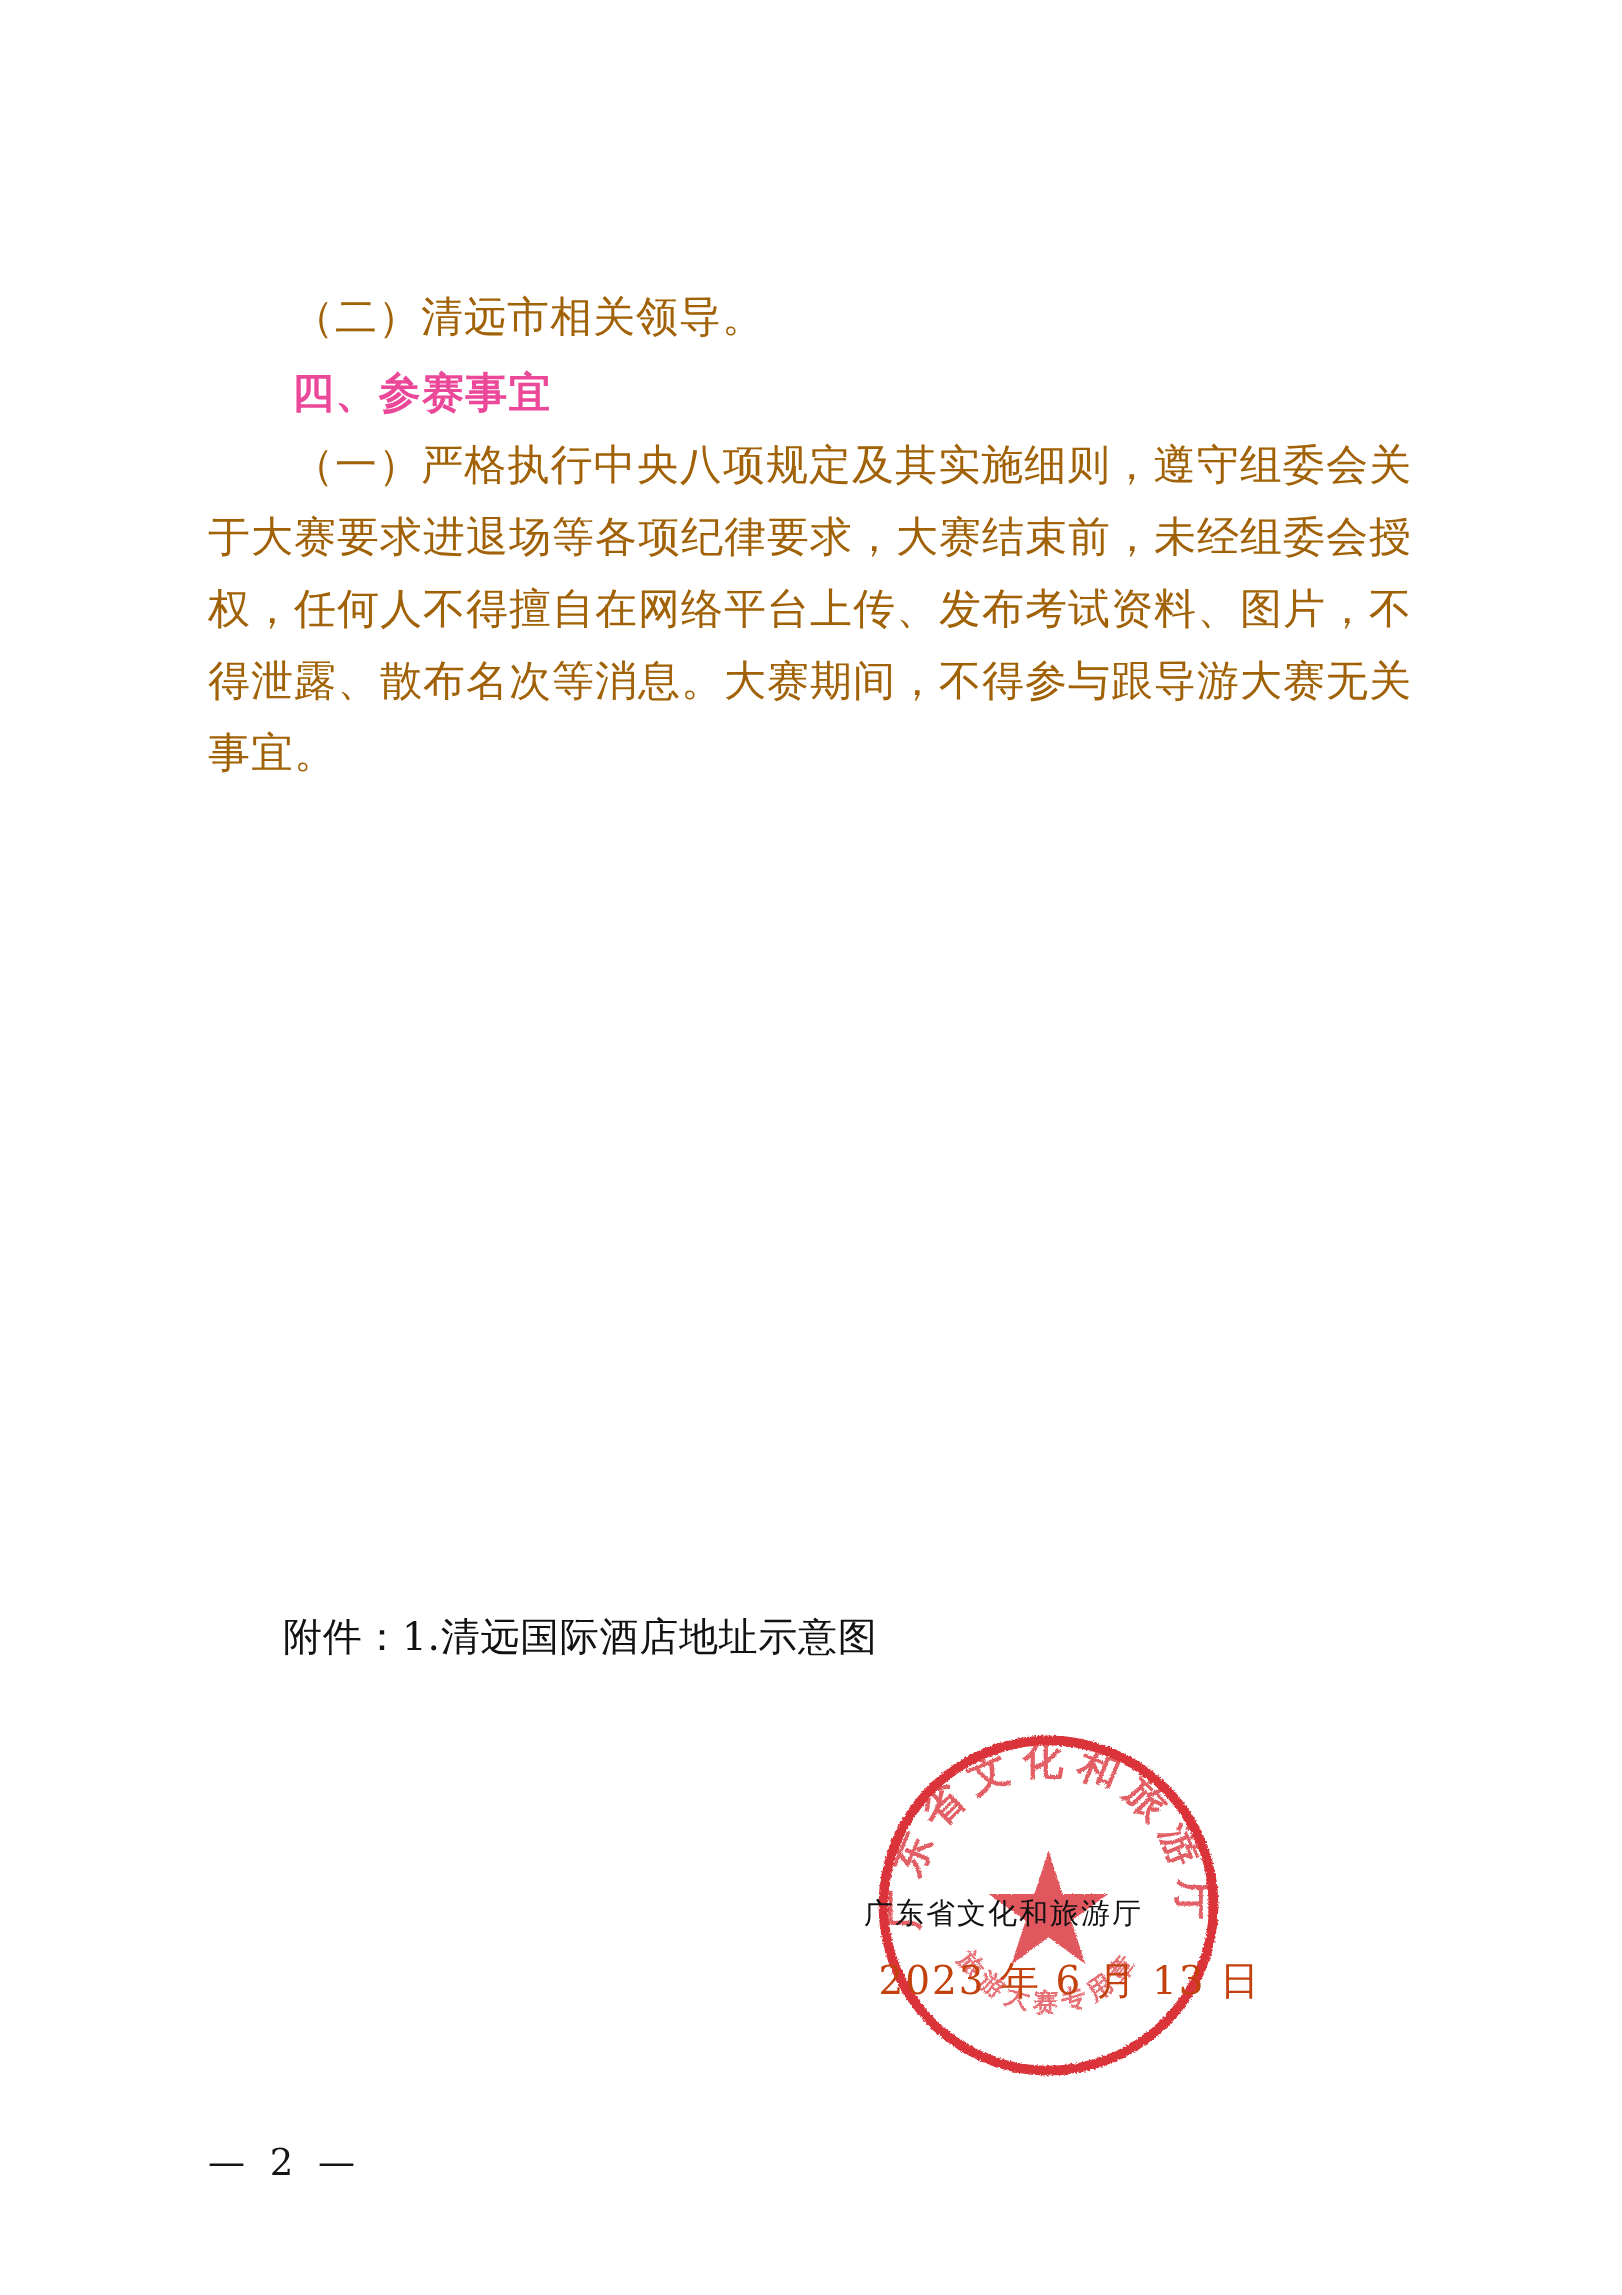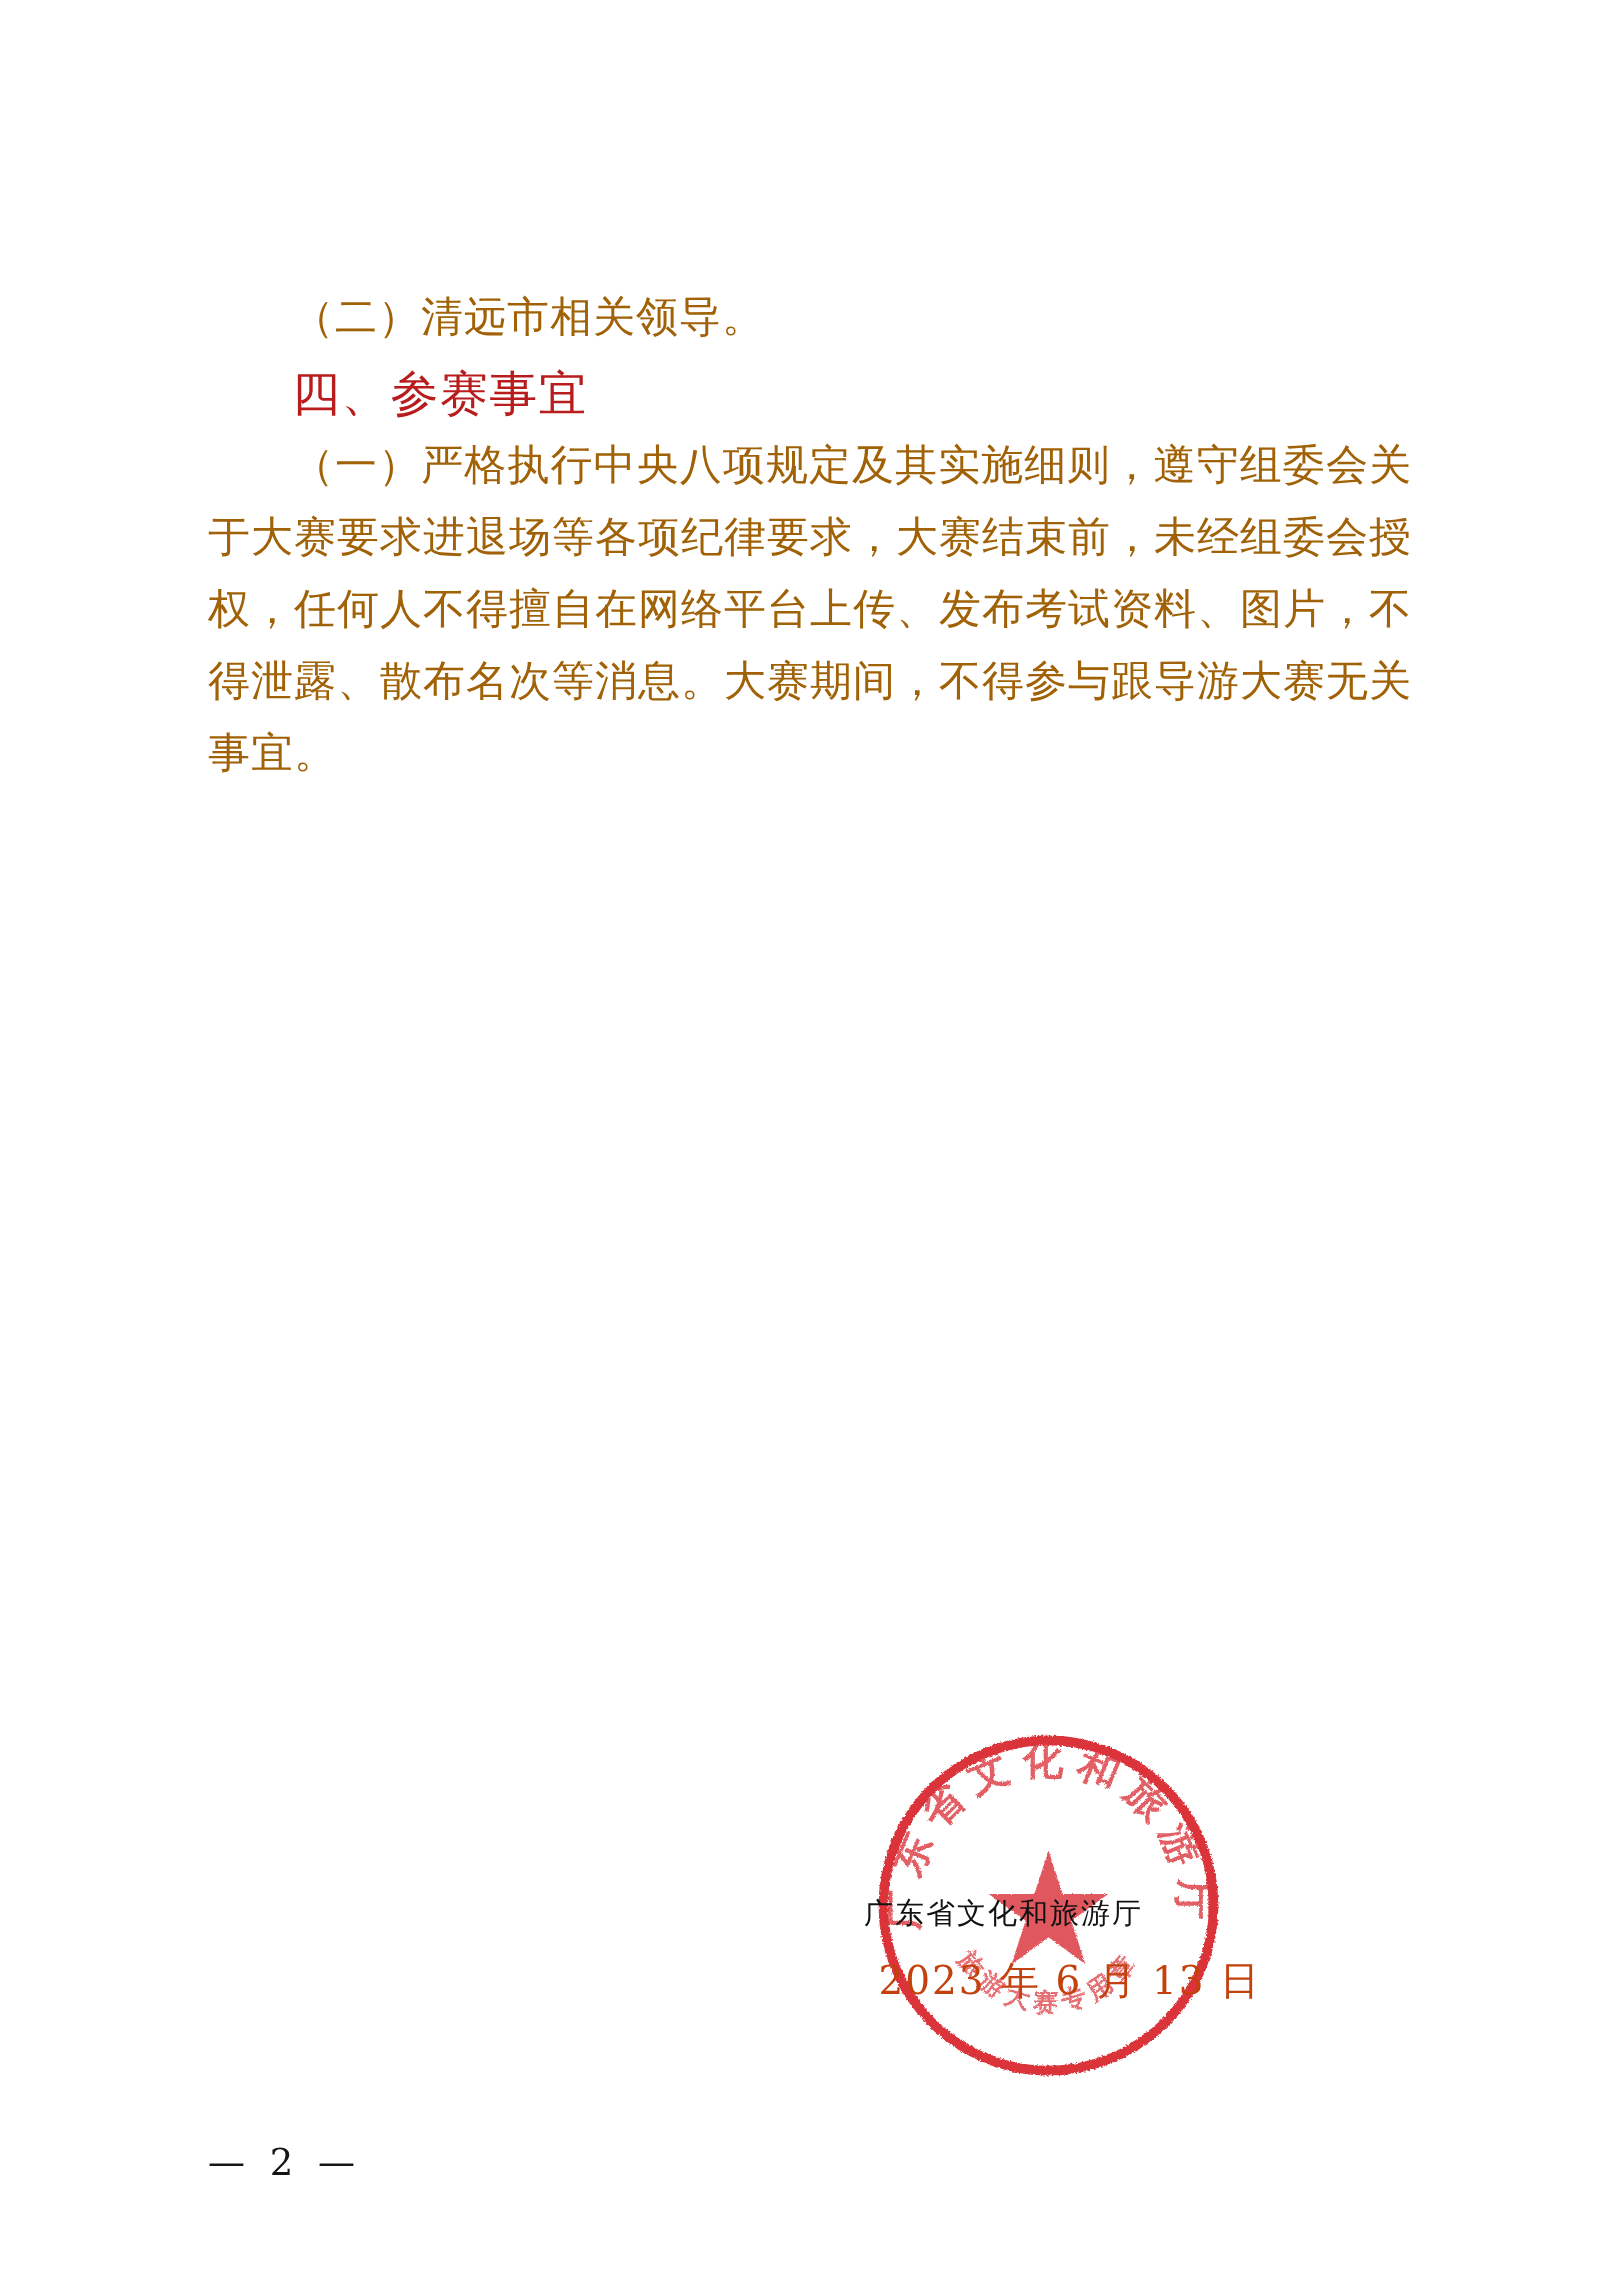--- a/index.html
+++ b/index.html
@@ -38,27 +38,27 @@
     text-align: justify;
     text-justify: inter-character;
     margin: 0 0 0 0;
     color: #a16207;
     font-weight: 400;
     -webkit-font-smoothing: antialiased;
   }
   .para.indent { text-indent: 84px; }
 
   .heading {
-    font-size: 48px;
+    font-size: 42px;
     line-height: 72px;
     letter-spacing: 1.3px;
     font-family: "DejaVu Sans", "Liberation Sans", sans-serif;
-    font-weight: 400;
+    font-weight: 700;
     text-indent: 84px;
-    color: #b91c1c;
+    color: #ec4899;
     margin: 0;
   }
 
   .gap-sm { height: 3.9px; }
 
   
   .attach {
     position: absolute;
     left: 283px;
     top: 1604px;
@@ -130,20 +130,21 @@
     <div class="gap-sm"></div>
 
     <p class="heading">四、参赛事宜</p>
 
     <p class="para indent">（一）严格执行中央八项规定及其实施细则，遵守组委会关于大赛要求进退场等各项纪律要求，大赛结束前，未经组委会授权，任何人不得擅自在网络平台上传、发布考试资料、图片，不得泄露、散布名次等消息。大赛期间，不得参与跟导游大赛无关事宜。</p>
 
 
 
   </div>
 
+  <div class="attach">附件：1.清远国际酒店地址示意图</div>
 
   <div class="seal">
     <svg viewBox="0 0 300 300" xmlns="http://www.w3.org/2000/svg">
       <defs>
         <path id="arcTop" d="M 40 150 A 110 110 0 0 1 260 150" fill="none"></path>
         <path id="arcBottom" d="M 62 150 A 88 88 0 0 0 238 150" fill="none"></path>
         <filter id="rough">
           <feTurbulence type="fractalNoise" baseFrequency="0.55" numOctaves="3" result="n"></feTurbulence>
           <feDisplacementMap in="SourceGraphic" in2="n" scale="3.2" xChannelSelector="R" yChannelSelector="G"></feDisplacementMap>
         </filter>

